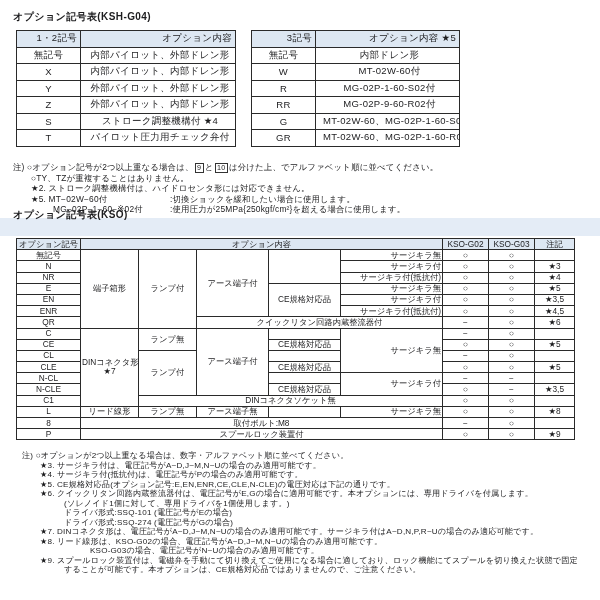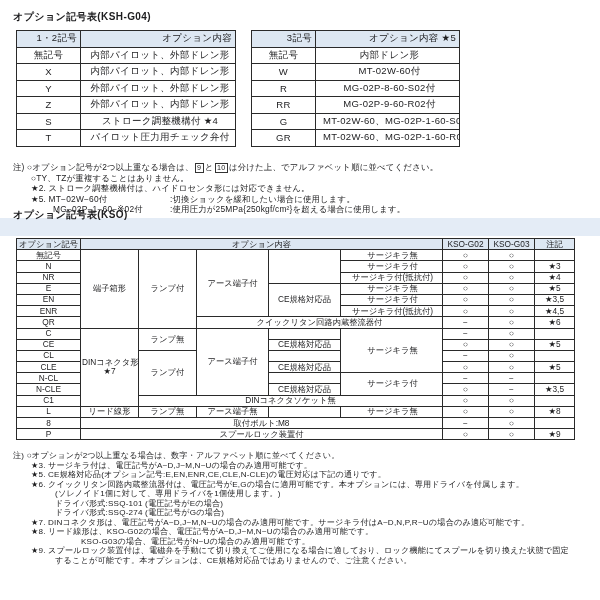--- a/index.html
+++ b/index.html
@@ -20,27 +20,27 @@
   .t th,.t td{border:1px solid #2a2a2a;font-weight:normal;overflow:hidden;white-space:nowrap}
   .t th{background:#dde7f2}
 
   .ksh-t th,.ksh-t td{height:15.5px;font-size:9.5px;padding:0 3px;letter-spacing:.3px}
   .ksh-t th{text-align:right}
   .ksh-t td.sym{text-align:center}
   .ksh-t td.cnt{text-align:center;padding-left:7px}
 
   #kso-table{position:absolute;left:16px;top:238px;width:558px}
   #kso-table th,#kso-table td{height:10.2px;font-size:8.3px;line-height:1.1;padding:0 1px;text-align:center}
-  #kso-table td.lft{text-align:center;padding-left:3px}
+  #kso-table td.lft{text-align:right;padding-left:3px}
   #kso-table td.note{letter-spacing:0}
   .star-sub{display:block;font-size:8.3px}
 
   .notes{position:absolute;font-size:8.4px;line-height:10.6px;white-space:nowrap;letter-spacing:.2px}
   #ksh-notes{left:13px;top:162px}
-  #kso-notes{left:13px;top:451px;line-height:9.5px;font-size:8.1px}
+  #kso-notes{left:22px;top:451px;line-height:9.5px;font-size:8.1px}
   .i1{padding-left:18px}
   .i2{padding-left:42px}
   .i25{padding-left:68px}
   .i3{padding-left:134px}
   .numbox{display:inline-block;border:1px solid #333;padding:0 1.5px;font-size:7.2px;line-height:8px;margin:0 1px;vertical-align:.5px}
   .nlabel{display:inline-block;width:139px}
   .nlabel2{display:inline-block;width:117px}
 </style>
 </head>
 <body>
@@ -105,21 +105,21 @@
         <tr>
             <td class="sym">無記号</td>
             <td class="cnt">内部ドレン形</td>
           </tr>
         <tr>
             <td class="sym">W</td>
             <td class="cnt">MT-02W-60付</td>
           </tr>
         <tr>
             <td class="sym">R</td>
-            <td class="cnt">MG-02P-8-60-S02付</td>
+            <td class="cnt">MG-02P-1-60-S02付</td>
           </tr>
         <tr>
             <td class="sym">RR</td>
             <td class="cnt">MG-02P-9-60-R02付</td>
           </tr>
         <tr>
             <td class="sym">G</td>
             <td class="cnt">MT-02W-60、MG-02P-1-60-S02付</td>
           </tr>
         <tr>
@@ -296,20 +296,21 @@
         <td>○</td>
         <td>○</td>
         <td class="note">★9</td>
       </tr>
     </tbody>
   </table>
 
   <div class="notes" id="kso-notes">
     <div>注) ○オプションが2つ以上重なる場合は、数字・アルファベット順に並べてください。</div>
     <div class="i1">★3. サージキラ付は、電圧記号がA~D,J~M,N~Uの場合のみ適用可能です。</div>
+    <div class="i1">★4. サージキラ付(抵抗付)は、電圧記号がPの場合のみ適用可能です。</div>
     <div class="i1">★5. CE規格対応品(オプション記号:E,EN,ENR,CE,CLE,N-CLE)の電圧対応は下記の通りです。</div>
     <div class="i1">★6. クイックリタン回路内蔵整流器付は、電圧記号がE,Gの場合に適用可能です。本オプションには、専用ドライバを付属します。</div>
     <div class="i2">(ソレノイド1個に対して、専用ドライバを1個使用します。)</div>
     <div class="i2">ドライバ形式:SSQ-101 (電圧記号がEの場合)</div>
     <div class="i2">ドライバ形式:SSQ-274 (電圧記号がGの場合)</div>
     <div class="i1">★7. DINコネクタ形は、電圧記号がA~D,J~M,N~Uの場合のみ適用可能です。サージキラ付はA~D,N,P,R~Uの場合のみ適応可能です。</div>
     <div class="i1">★8. リード線形は、KSO-G02の場合、電圧記号がA~D,J~M,N~Uの場合のみ適用可能です。</div>
     <div class="i25">KSO-G03の場合、電圧記号がN~Uの場合のみ適用可能です。</div>
     <div class="i1">★9. スプールロック装置付は、電磁弁を手動にて切り換えてご使用になる場合に適しており、ロック機能にてスプールを切り換えた状態で固定</div>
     <div class="i2">することが可能です。本オプションは、CE規格対応品ではありませんので、ご注意ください。</div>

